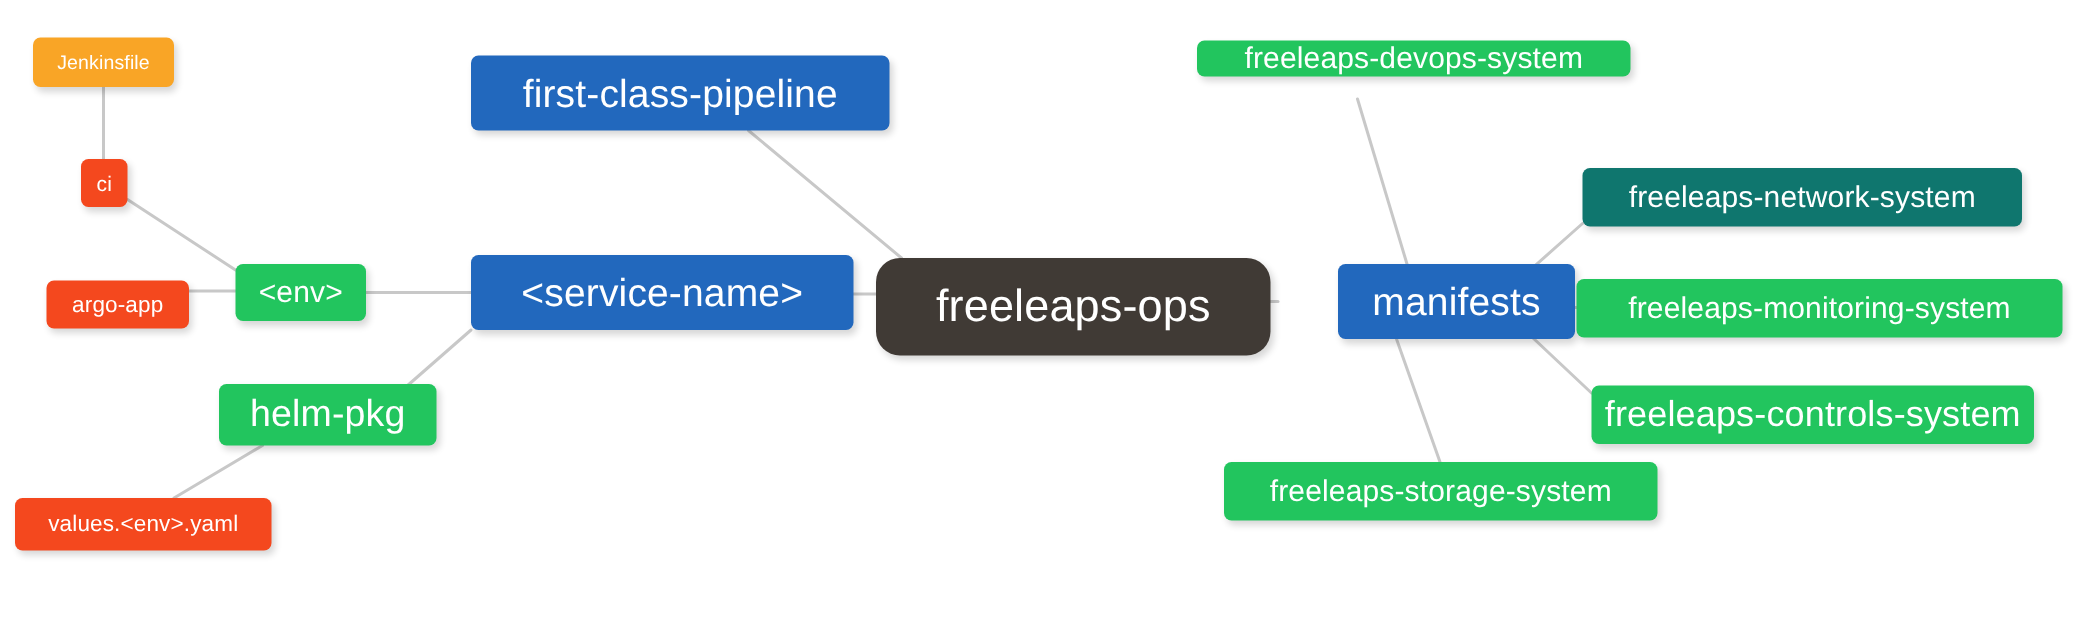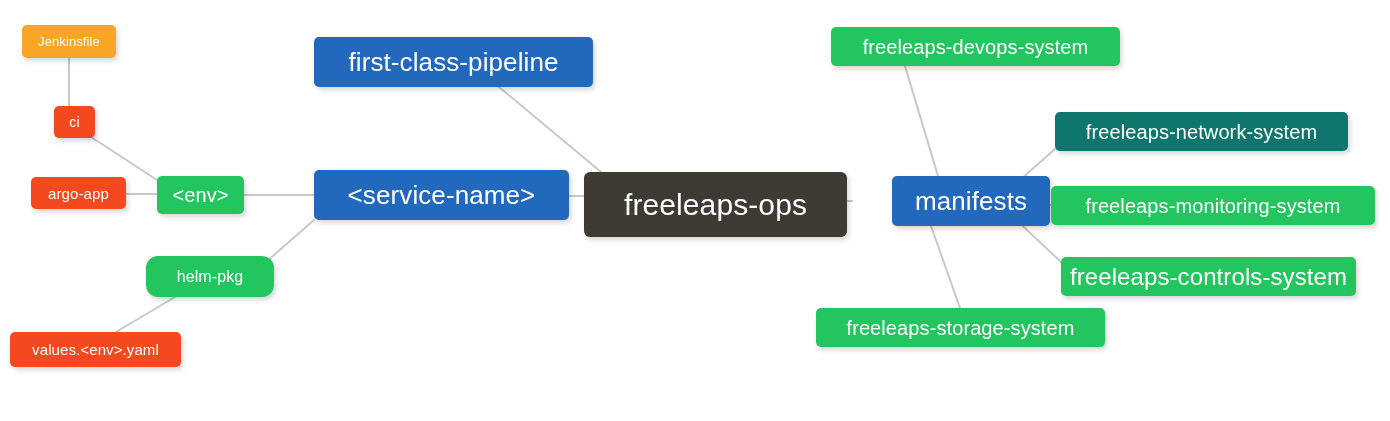--- a/index.html
+++ b/index.html
@@ -35,21 +35,21 @@
     justify-content: center;
     color: #ffffff;
     white-space: nowrap;
     border-radius: 5px;
     box-shadow: 2px 3px 5px rgba(0,0,0,0.16);
     line-height: 1;
     letter-spacing: 0.1px;
     padding: 0 12px;
   }
   .node.root {
-    border-radius: 6px;
+    border-radius: 16px;
   }
 </style>
 </head>
 <body>
 
 <div id="canvas">
   <svg id="edges" viewBox="0 0 1390 421" width="1390" height="421" xmlns="http://www.w3.org/2000/svg">
       <line x1="69" y1="58" x2="69" y2="106" stroke="#c8c8c8" stroke-width="2" stroke-linecap="round"></line>
       <line x1="85" y1="133" x2="157" y2="180" stroke="#c8c8c8" stroke-width="2" stroke-linecap="round"></line>
       <line x1="126" y1="194" x2="157" y2="194" stroke="#c8c8c8" stroke-width="2" stroke-linecap="round"></line>
@@ -60,28 +60,28 @@
       <line x1="569" y1="196" x2="584" y2="196" stroke="#c8c8c8" stroke-width="2" stroke-linecap="round"></line>
       <line x1="847" y1="201" x2="852" y2="201" stroke="#c8c8c8" stroke-width="2" stroke-linecap="round"></line>
       <line x1="938" y1="176" x2="905" y2="66" stroke="#c8c8c8" stroke-width="2" stroke-linecap="round"></line>
       <line x1="1010" y1="189" x2="1055" y2="149" stroke="#c8c8c8" stroke-width="2" stroke-linecap="round"></line>
       <line x1="1010" y1="205" x2="1051" y2="205" stroke="#c8c8c8" stroke-width="2" stroke-linecap="round"></line>
       <line x1="1010" y1="214" x2="1061" y2="262" stroke="#c8c8c8" stroke-width="2" stroke-linecap="round"></line>
       <line x1="931" y1="226" x2="960" y2="308" stroke="#c8c8c8" stroke-width="2" stroke-linecap="round"></line>
     </svg>
   <div id="nodes">
       <div class="node" style="left: 22px; top: 25px; width: 94px; height: 33px; background: rgb(249, 165, 38); font-size: 13px;">Jenkinsfile</div>
-      <div class="node" style="left: 54px; top: 106px; width: 41px; height: 32px; background: rgb(244, 72, 30); font-size: 14px;">ci</div>
-      <div class="node" style="left: 31px; top: 177px; width: 95px; height: 32px; background: rgb(244, 72, 30); font-size: 15px;">argo-app</div>
+      <div class="node" style="left: 54px; top: 106px; width: 31px; height: 32px; background: rgb(244, 72, 30); font-size: 14px;">ci</div>
+      <div class="node" style="left: 31px; top: 187px; width: 95px; height: 32px; background: rgb(244, 72, 30); font-size: 15px;">argo-app</div>
       <div class="node" style="left: 157px; top: 176px; width: 87px; height: 38px; background: rgb(34, 197, 94); font-size: 20px;">&lt;env&gt;</div>
-      <div class="node" style="left: 146px; top: 256px; width: 128px; height: 41px; background: rgb(34, 197, 94); font-size: 16px; border-radius: 12px;">helm-pkg</div>
+      <div class="node" style="left: 146px; top: 256px; width: 145px; height: 41px; background: rgb(34, 197, 94); font-size: 25px;">helm-pkg</div>
       <div class="node" style="left: 10px; top: 332px; width: 171px; height: 35px; background: rgb(244, 72, 30); font-size: 15px;">values.&lt;env&gt;.yaml</div>
       <div class="node" style="left: 314px; top: 37px; width: 279px; height: 50px; background: rgb(34, 104, 189); font-size: 26px;">first-class-pipeline</div>
       <div class="node" style="left: 314px; top: 170px; width: 255px; height: 50px; background: rgb(34, 104, 189); font-size: 26px;">&lt;service-name&gt;</div>
       <div class="node root" style="left: 584px; top: 172px; width: 263px; height: 65px; background: rgb(64, 58, 53); font-size: 30px;">freeleaps-ops</div>
       <div class="node" style="left: 852px; top: 176px; width: 158px; height: 50px; background: rgb(34, 104, 189); font-size: 26px; margin-left: 40px;">manifests</div>
-      <div class="node" style="left: 798px; top: 27px; width: 289px; height: 39px; background: rgb(34, 197, 94); font-size: 20px; margin-left: 33px;">freeleaps-devops-system</div>
+      <div class="node" style="left: 798px; top: 27px; width: 289px; height: 24px; background: rgb(34, 197, 94); font-size: 20px;">freeleaps-devops-system</div>
       <div class="node" style="left: 1055px; top: 112px; width: 293px; height: 39px; background: #0f766e; font-size: 20px;">freeleaps-network-system</div>
       <div class="node" style="left: 1051px; top: 186px; width: 324px; height: 39px; background: rgb(34, 197, 94); font-size: 20px;">freeleaps-monitoring-system</div>
       <div class="node" style="left: 1061px; top: 257px; width: 295px; height: 39px; background: rgb(34, 197, 94); font-size: 24px;">freeleaps-controls-system</div>
       <div class="node" style="left: 816px; top: 308px; width: 289px; height: 39px; background: rgb(34, 197, 94); font-size: 20px;">freeleaps-storage-system</div>
     </div>
 </div>
 
 </body></html>

